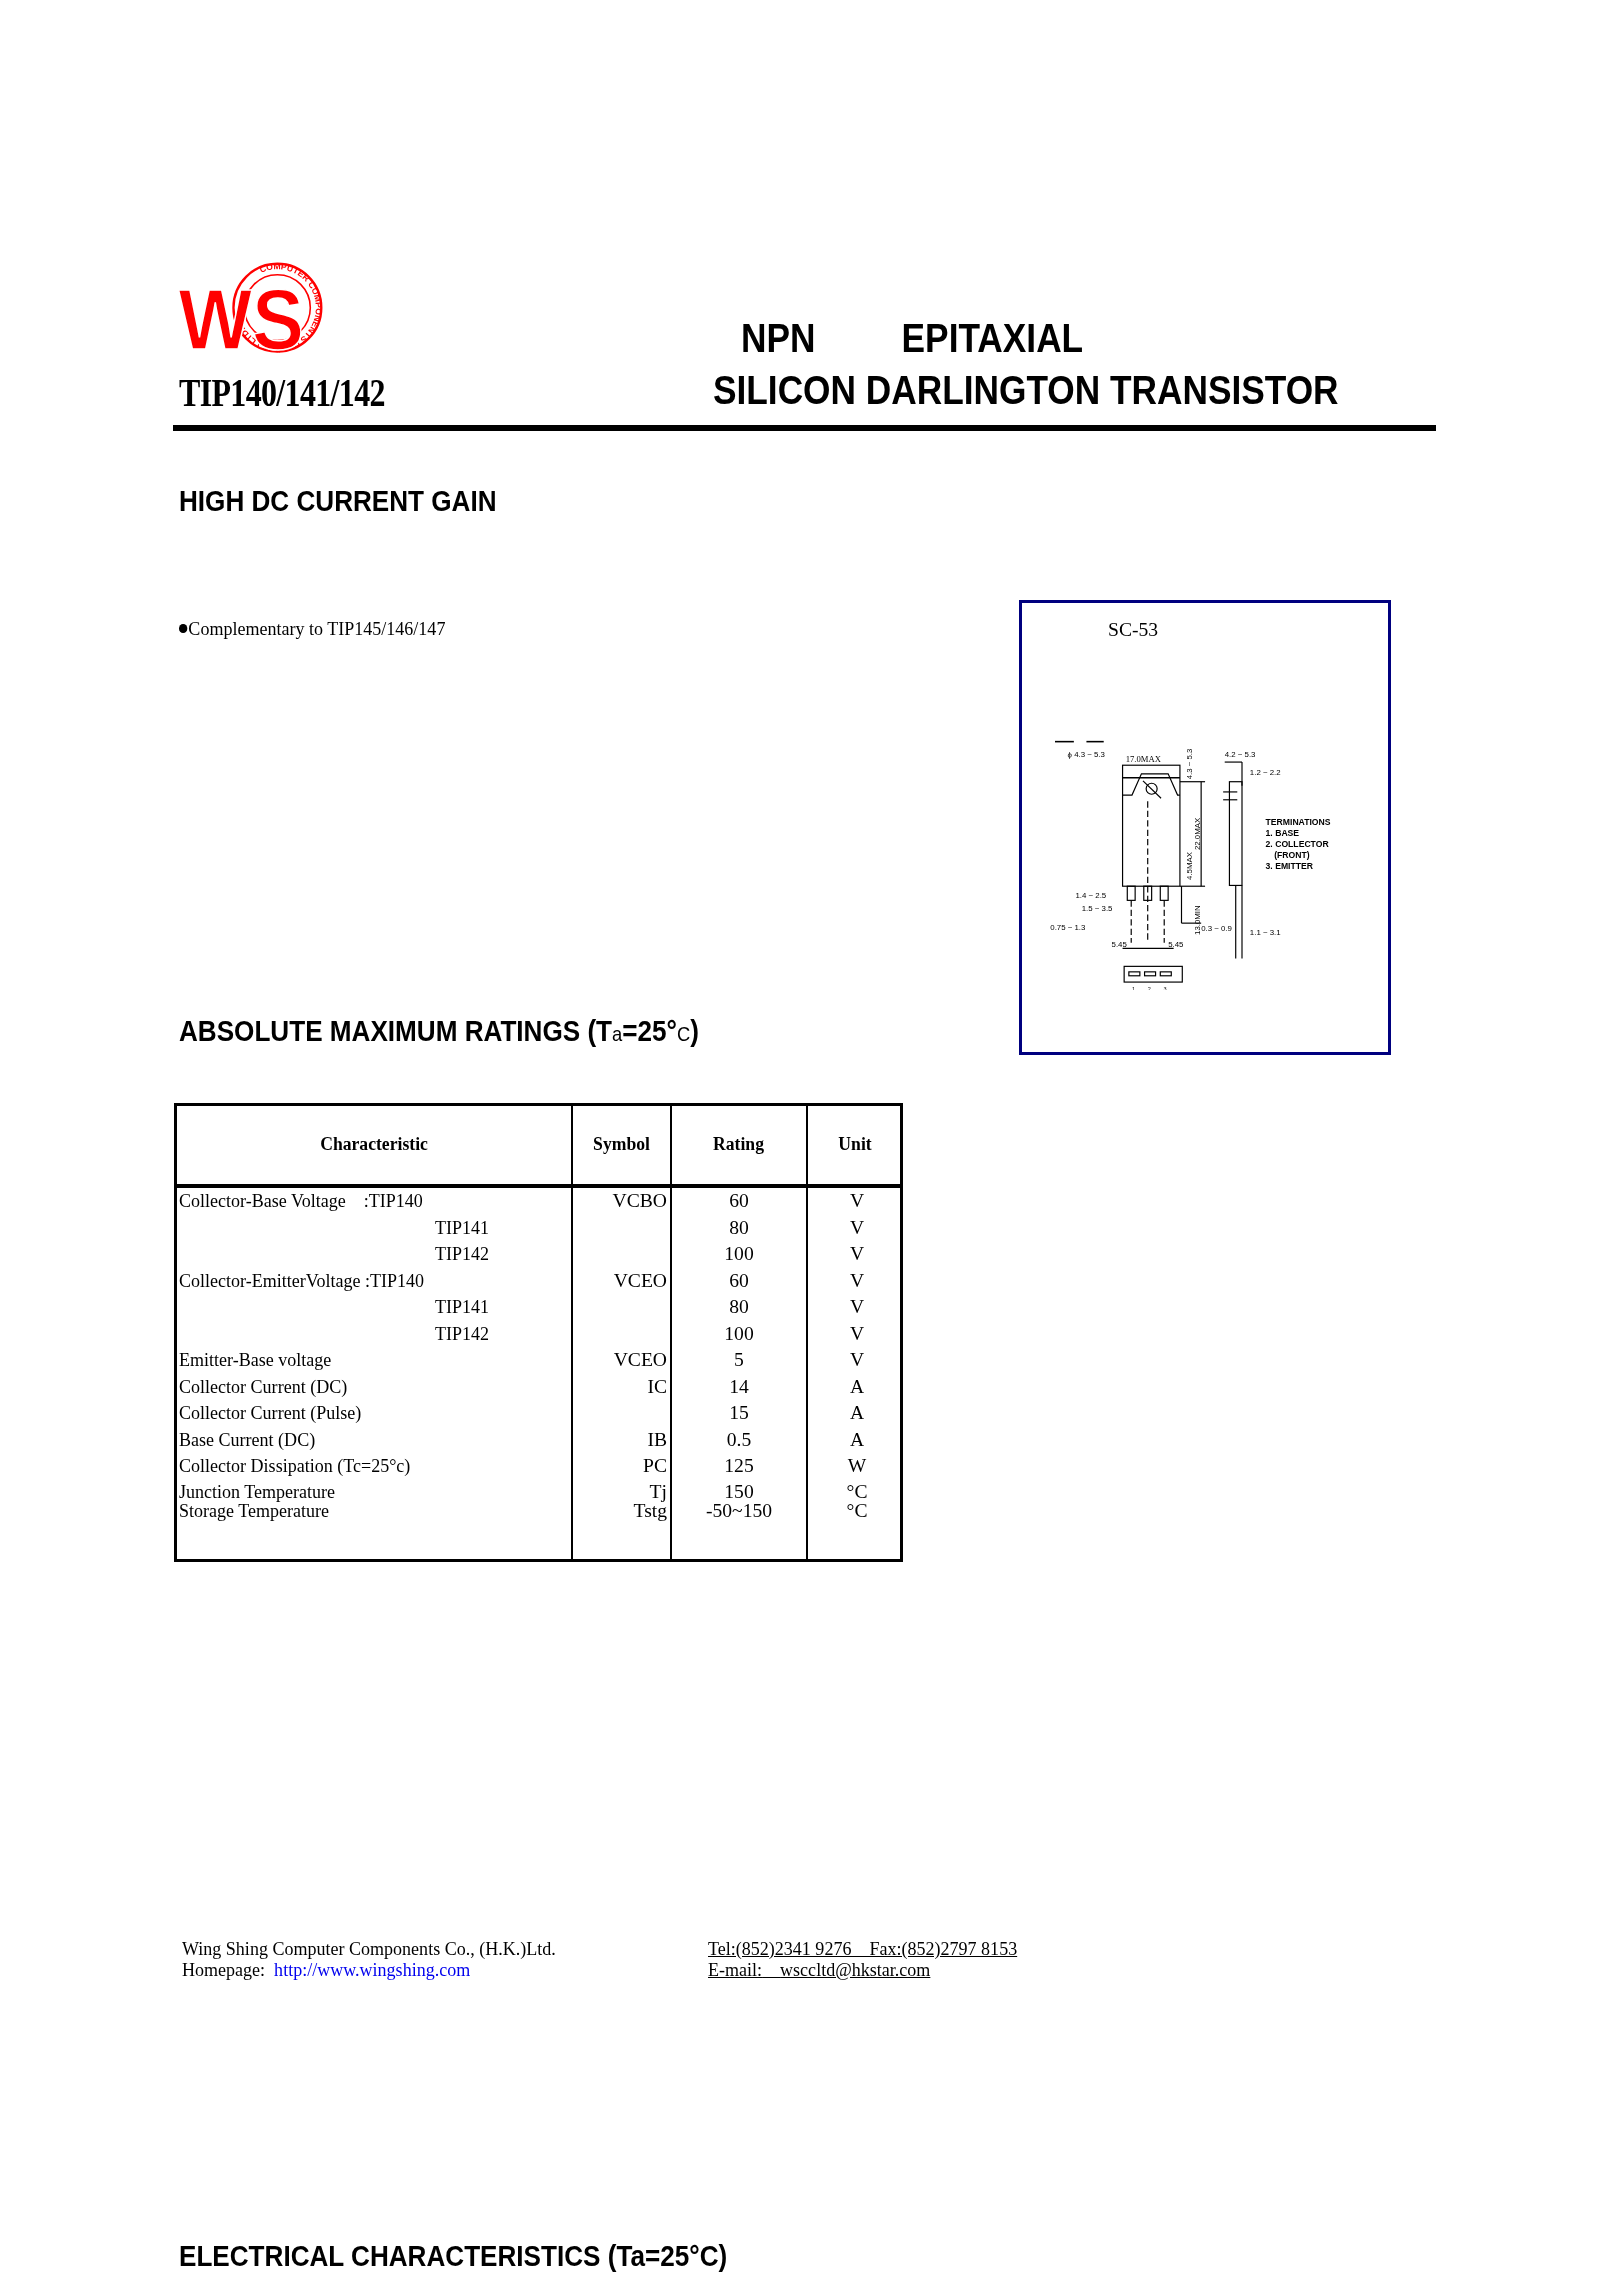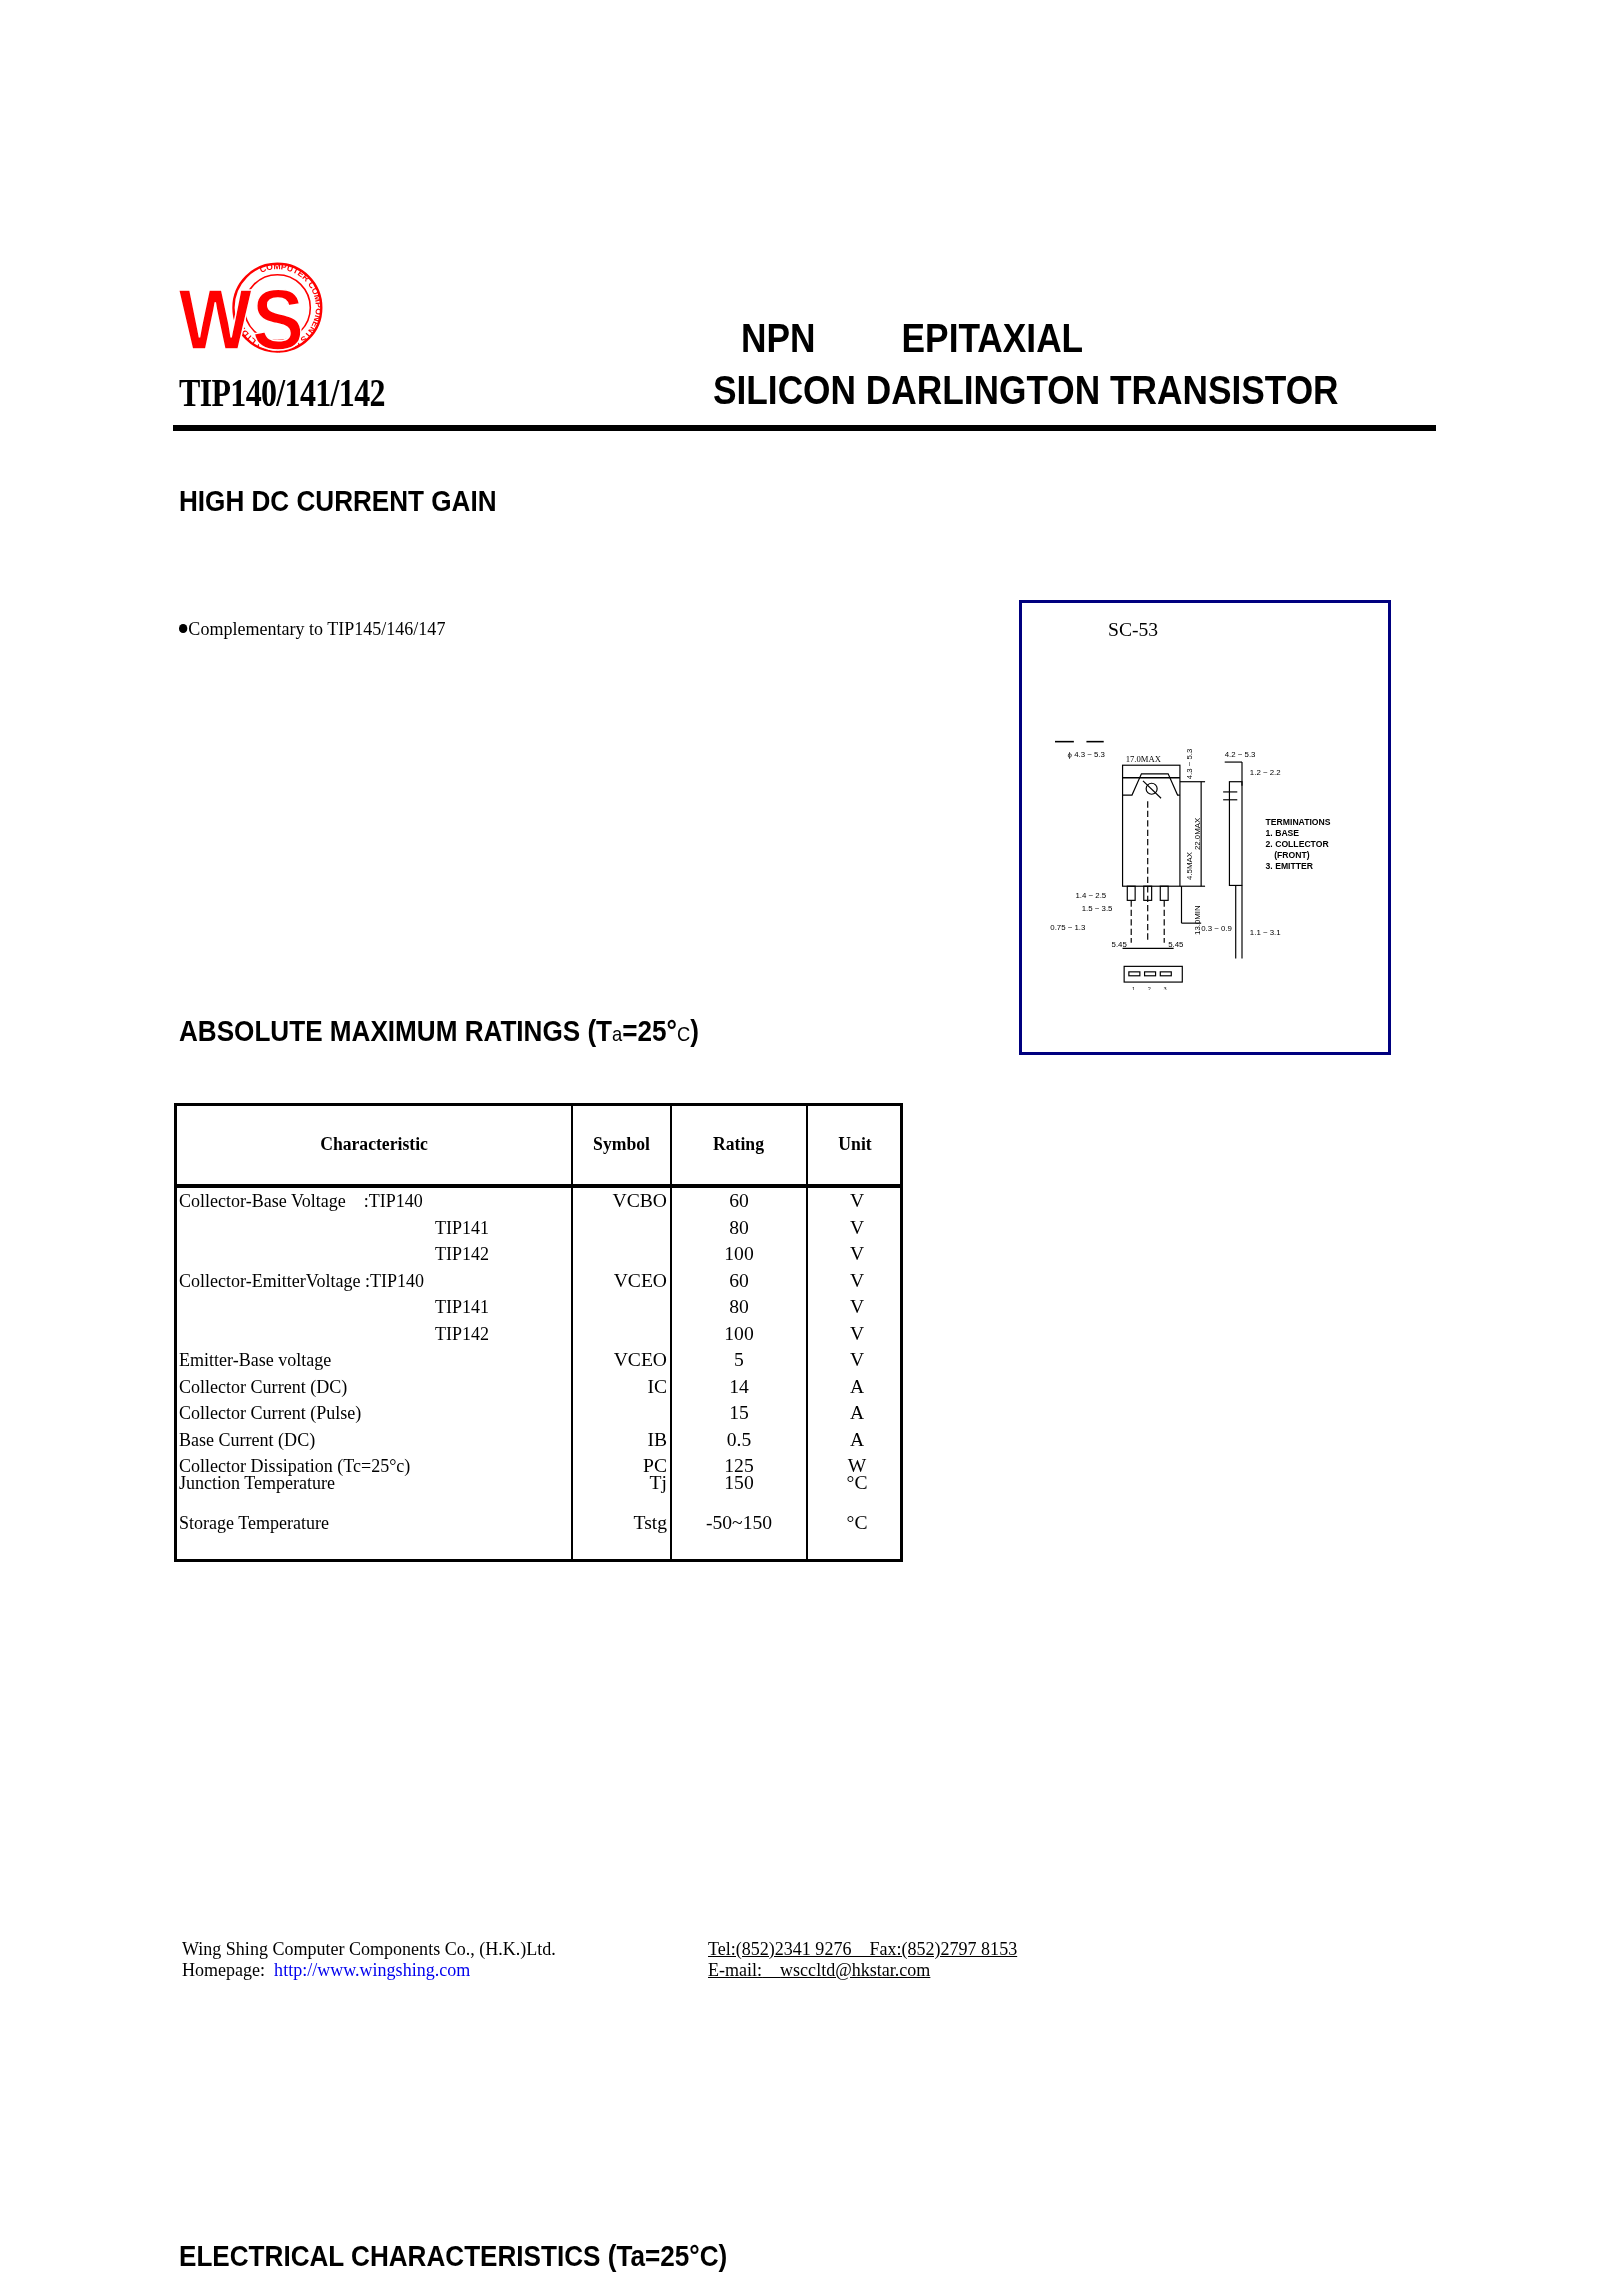--- a/index.html
+++ b/index.html
@@ -234,28 +234,28 @@
         <span class="c-rat">0.5</span>
         <span class="c-unit">A</span>
       </div>
       <div class="row" style="top: 347px;">
         <span class="c-char" style="white-space: pre;">Collector Dissipation (Tc=25°c)</span>
         <span class="c-sub"></span>
         <span class="c-sym">PC</span>
         <span class="c-rat">125</span>
         <span class="c-unit">W</span>
       </div>
-      <div class="row" style="top: 364px; padding-left: 40px;">
+      <div class="row" style="top: 373px; padding-left: 40px;">
         <span class="c-char" style="white-space: pre;">Junction Temperature</span>
         <span class="c-sub"></span>
         <span class="c-sym">Tj</span>
         <span class="c-rat">150</span>
         <span class="c-unit">°C</span>
       </div>
-      <div class="row" style="top: 404px; text-decoration: underline;">
+      <div class="row" style="top: 392px; text-decoration: underline;">
         <span class="c-char" style="white-space: pre;">Storage Temperature</span>
         <span class="c-sub"></span>
         <span class="c-sym">Tstg</span>
         <span class="c-rat">-50~150</span>
         <span class="c-unit">°C</span>
       </div>
     </div>
 </div>
 
 <div id="footer" class="abs">

